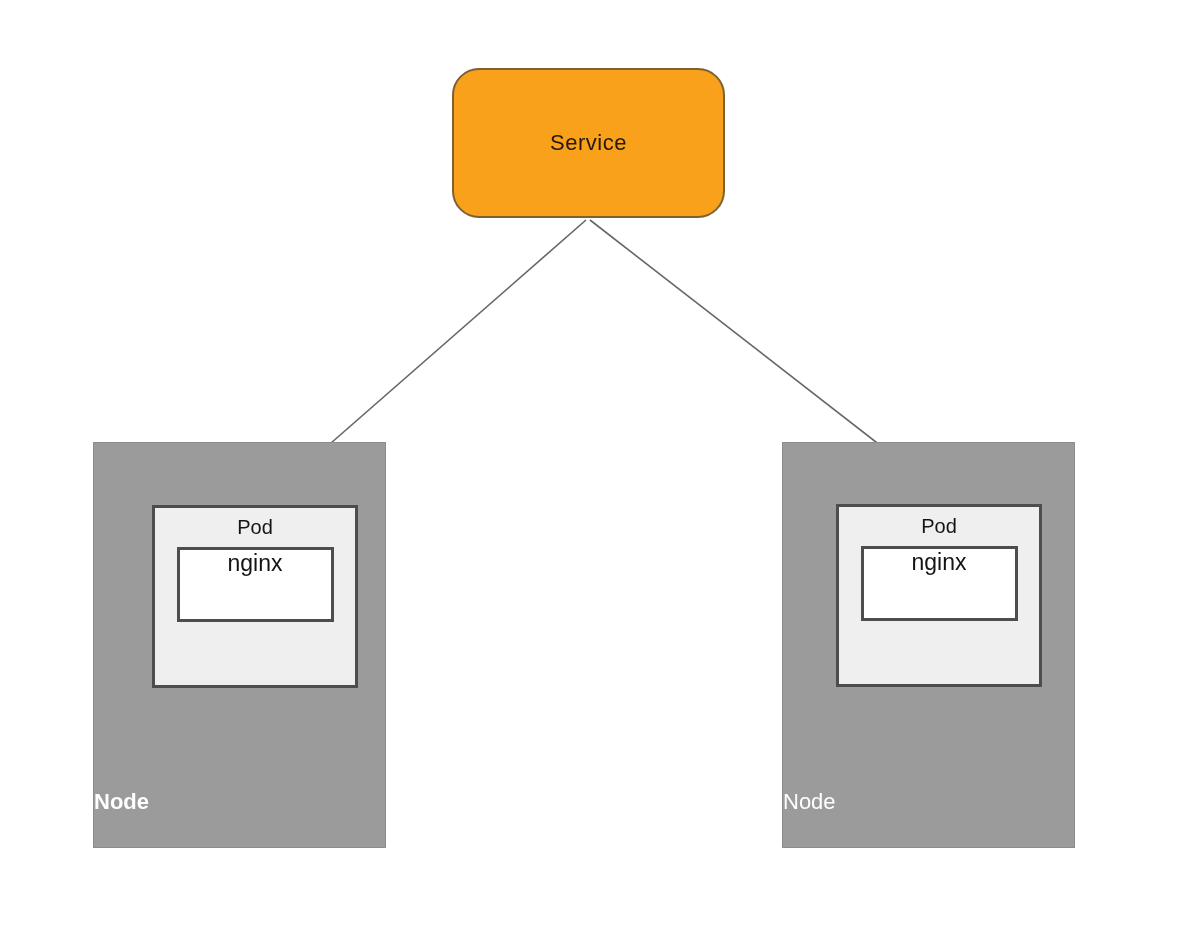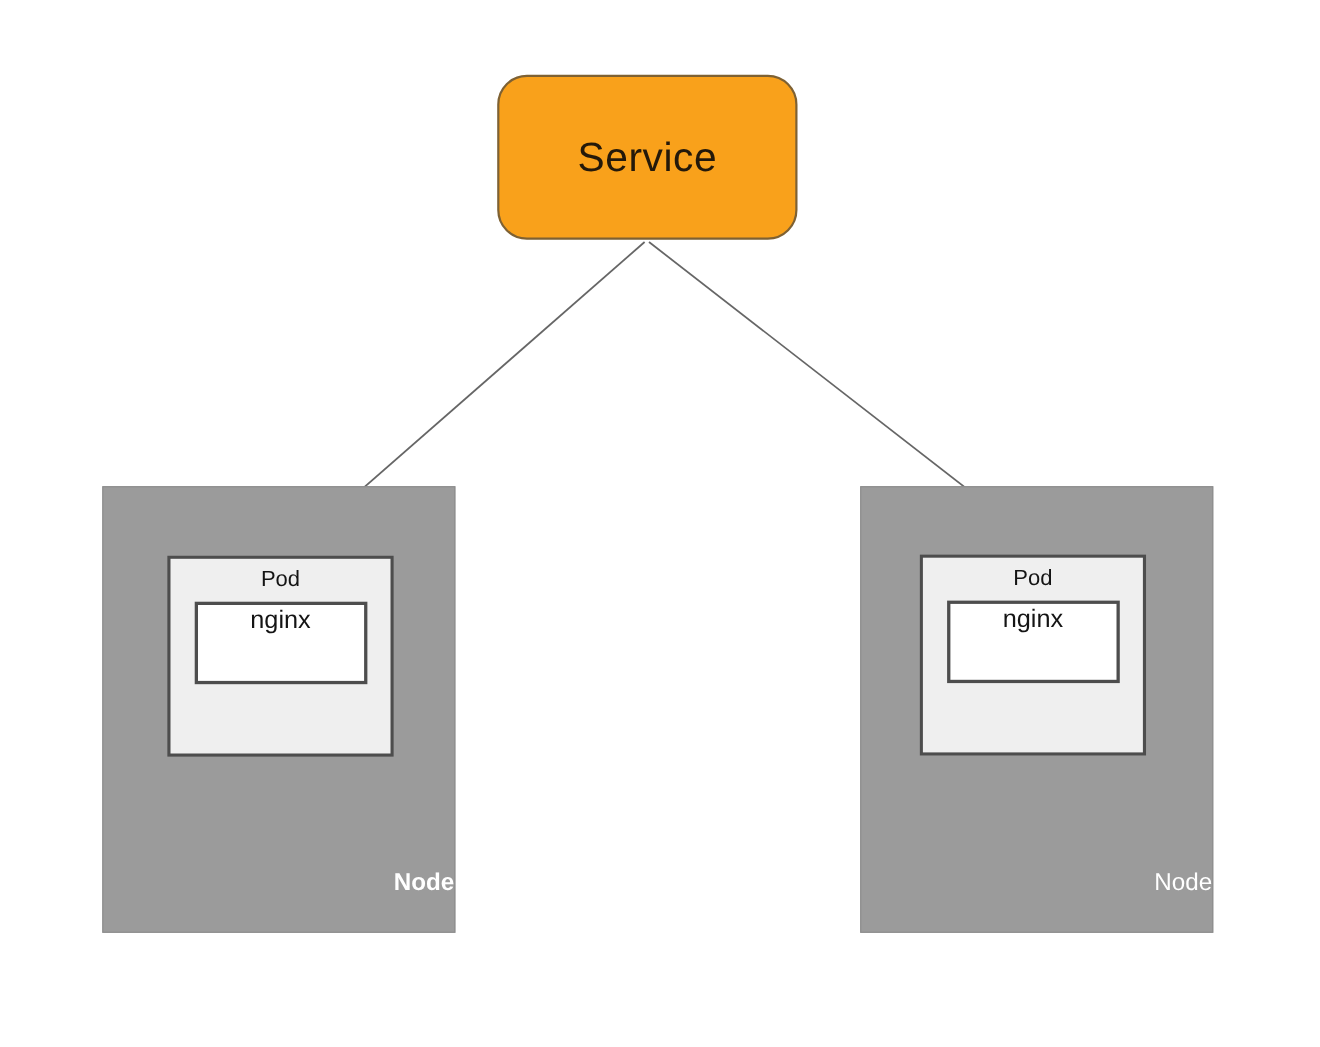--- a/index.html
+++ b/index.html
@@ -30,28 +30,28 @@
     height: 150px;
     box-sizing: border-box;
     background: var(--service_fill);
     border: 2px solid var(--service_border);
     border-radius: 27px;
     display: flex;
     align-items: center;
     justify-content: center;
   }
   .service-label {
-    font-size: 37px;
+    font-size: 22px;
     color: var(--service_text);
     letter-spacing: 0.5px;
   }
   .node {
     position: absolute;
     top: 442px;
-    width: 321px;
+    width: 293px;
     height: 406px;
     box-sizing: border-box;
     background: var(--node_fill);
     border: 1px solid var(--node_border);
   }
   .node-left  { left: 93px; }
   .node-right { left: 782px; }
   .pod {
     position: absolute;
     width: 206px;
@@ -83,21 +83,21 @@
   }
   .container-label {
     font-size: 23px;
     color: var(--text_dark);
   }
   .node-label {
     position: absolute;
     bottom: 32px;
     left: 0;
     right: 0;
-    text-align: right;
+    text-align: left;
     font-size: 22px;
     color: var(--node_text);
   }
   .node-left  .node-label { font-weight: 700; }
   .node-right .node-label { font-weight: 400; }
 </style>
 </head>
 <body>
 
 <div class="canvas">

